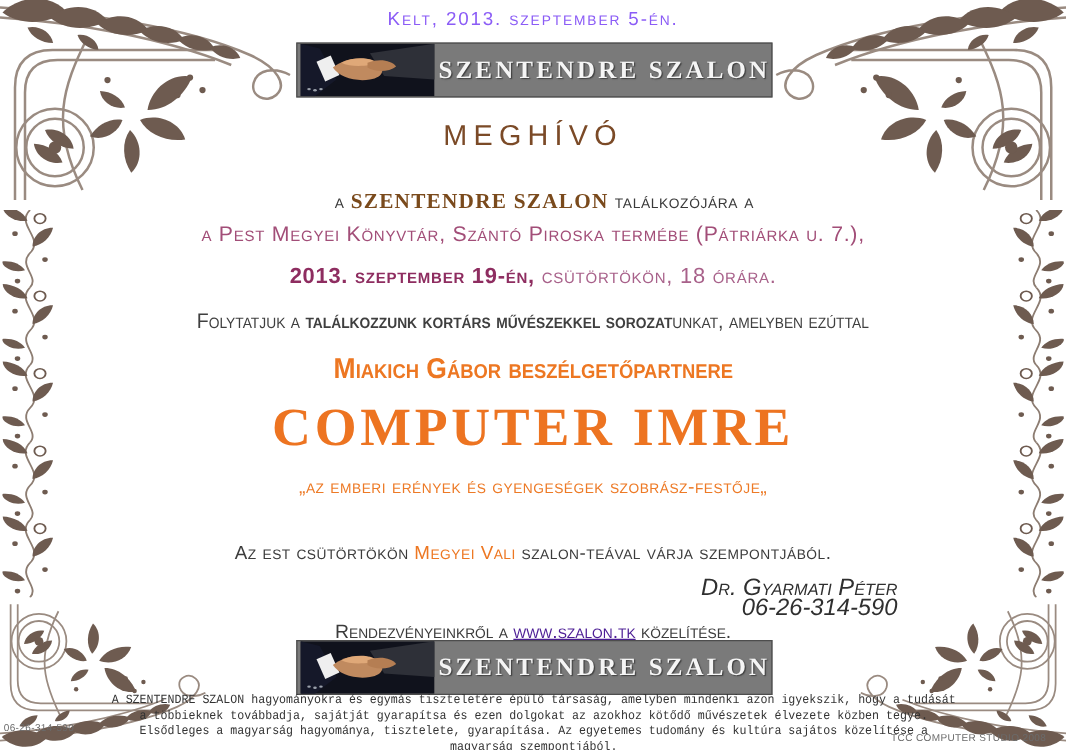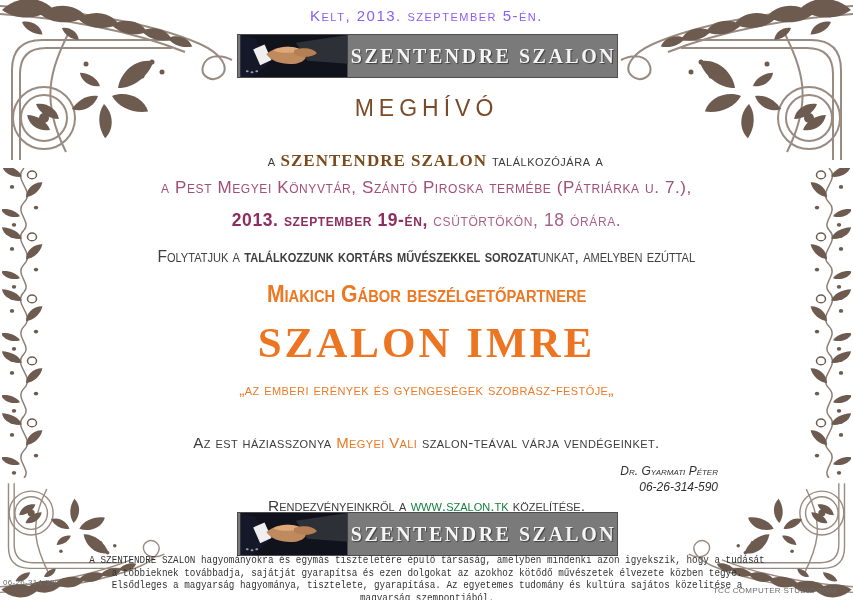--- a/index.html
+++ b/index.html
@@ -21,23 +21,23 @@
   .date2 { top:187px; font-size:17.5px; color:#a8618a; letter-spacing:0.6px;margin-top:23px; }
   .date2 .bold { font-weight:bold; color:#8e2d60; }
   .series { top:247px; font-size:17px; color:#3f3f3f; }
   .series b { font-weight:bold; }
   .partner { top:281px; font-size:23px; color:#ed7722; font-weight:600; }
   .guest-name { top:318px; font-family:"Liberation Serif", serif; font-weight:bold;
                 font-size:43px; color:#ed7421; letter-spacing:3px; }
   .tagline { top:381px; font-size:15.5px; font-weight:400; color:#ed7a26; letter-spacing:0.4px; }
   .hostess { top:434px; font-size:15px; letter-spacing:0.4px; }
   .hostess .orange { color:#ed7722; }
-  .signature { top:463px; right:135px; text-align:right; font-style:italic; font-size:12px; color:#2f2f2f; line-height:16px; }
+  .signature { top:463px; right:135px; text-align:right; font-style:italic; font-size:19px; color:#2f2f2f; line-height:16px; }
   .info { top:497px; font-size:15.5px; }
-  .info .link { color:#15803d; text-decoration:underline; cursor:pointer; }
+  .info .link { color:#4c1d95; text-decoration:underline; cursor:pointer; }
   .footer-about { top:555px; left:0; right:0;font-family:Liberation Mono, monospace; }
   .footer-about > span { display:block; width:730px; margin:0 auto; transform:scaleX(0.93);
                          transform-origin:center; font-size:10px; line-height:12.5px; color:#333; text-align:center; }
   .tiny { font-size:8px; color:#6b6b6b; letter-spacing:0.3px; }
   .tiny-left { left:3px; top:578px; }
   .tiny-right { right:16px; top:586px; }
 
   
   .banner { left:237px; width:381px; height:44px; display:flex; border:1px solid #4d4d4d; box-sizing:border-box; background:#7a7a7a; }
   .banner-top { top:34px; }
@@ -165,25 +165,25 @@
   <div class="abs center txt invite sc"><span>a </span><span class="brand">SZENTENDRE SZALON</span><span> találkozójára a</span></div>
 
   <div class="abs center txt venue sc">a Pest Megyei Könyvtár, Szántó Piroska termébe (Pátriárka u. 7.),</div>
 
   <div class="abs center txt date2 sc"><span class="bold">2013. szeptember 19-én,</span><span> csütörtökön, 18 órára.</span></div>
 
   <div class="abs center txt series sc"><span class="cond"><span>Folytatjuk a </span><b>találkozzunk kortárs művészekkel sorozat</b><span>unkat, amelyben ezúttal</span></span></div>
 
   <div class="abs center txt partner sc"><span class="cond">Miakich Gábor beszélgetőpartnere</span></div>
 
-  <div class="abs center txt guest-name">SZALON IMRE</div>
+  <div class="abs center txt guest-name">COMPUTER IMRE</div>
 
   <div class="abs center txt tagline sc">„az emberi erények és gyengeségek szobrász-festője„</div>
 
-  <div class="abs center txt hostess sc"><span>Az est háziasszonya </span><span class="orange">Megyei Vali</span><span> szalon-teával várja vendégeinket.</span></div>
+  <div class="abs center txt hostess sc"><span>Az est csütörtökön </span><span class="orange">Megyei Vali</span><span> szalon-teával várja szempontjából.</span></div>
 
   <div class="abs txt signature sc">
     <div>Dr. Gyarmati Péter</div>
     <div>06-26-314-590</div>
   </div>
 
   <div class="abs center txt info sc"><span>Rendezvényeinkről a </span><span class="link">www.szalon.tk</span><span> közelítése.</span></div>
 
   <div class="abs txt banner banner-bottom">
     <svg class="photo" viewBox="0 0 112 44">

